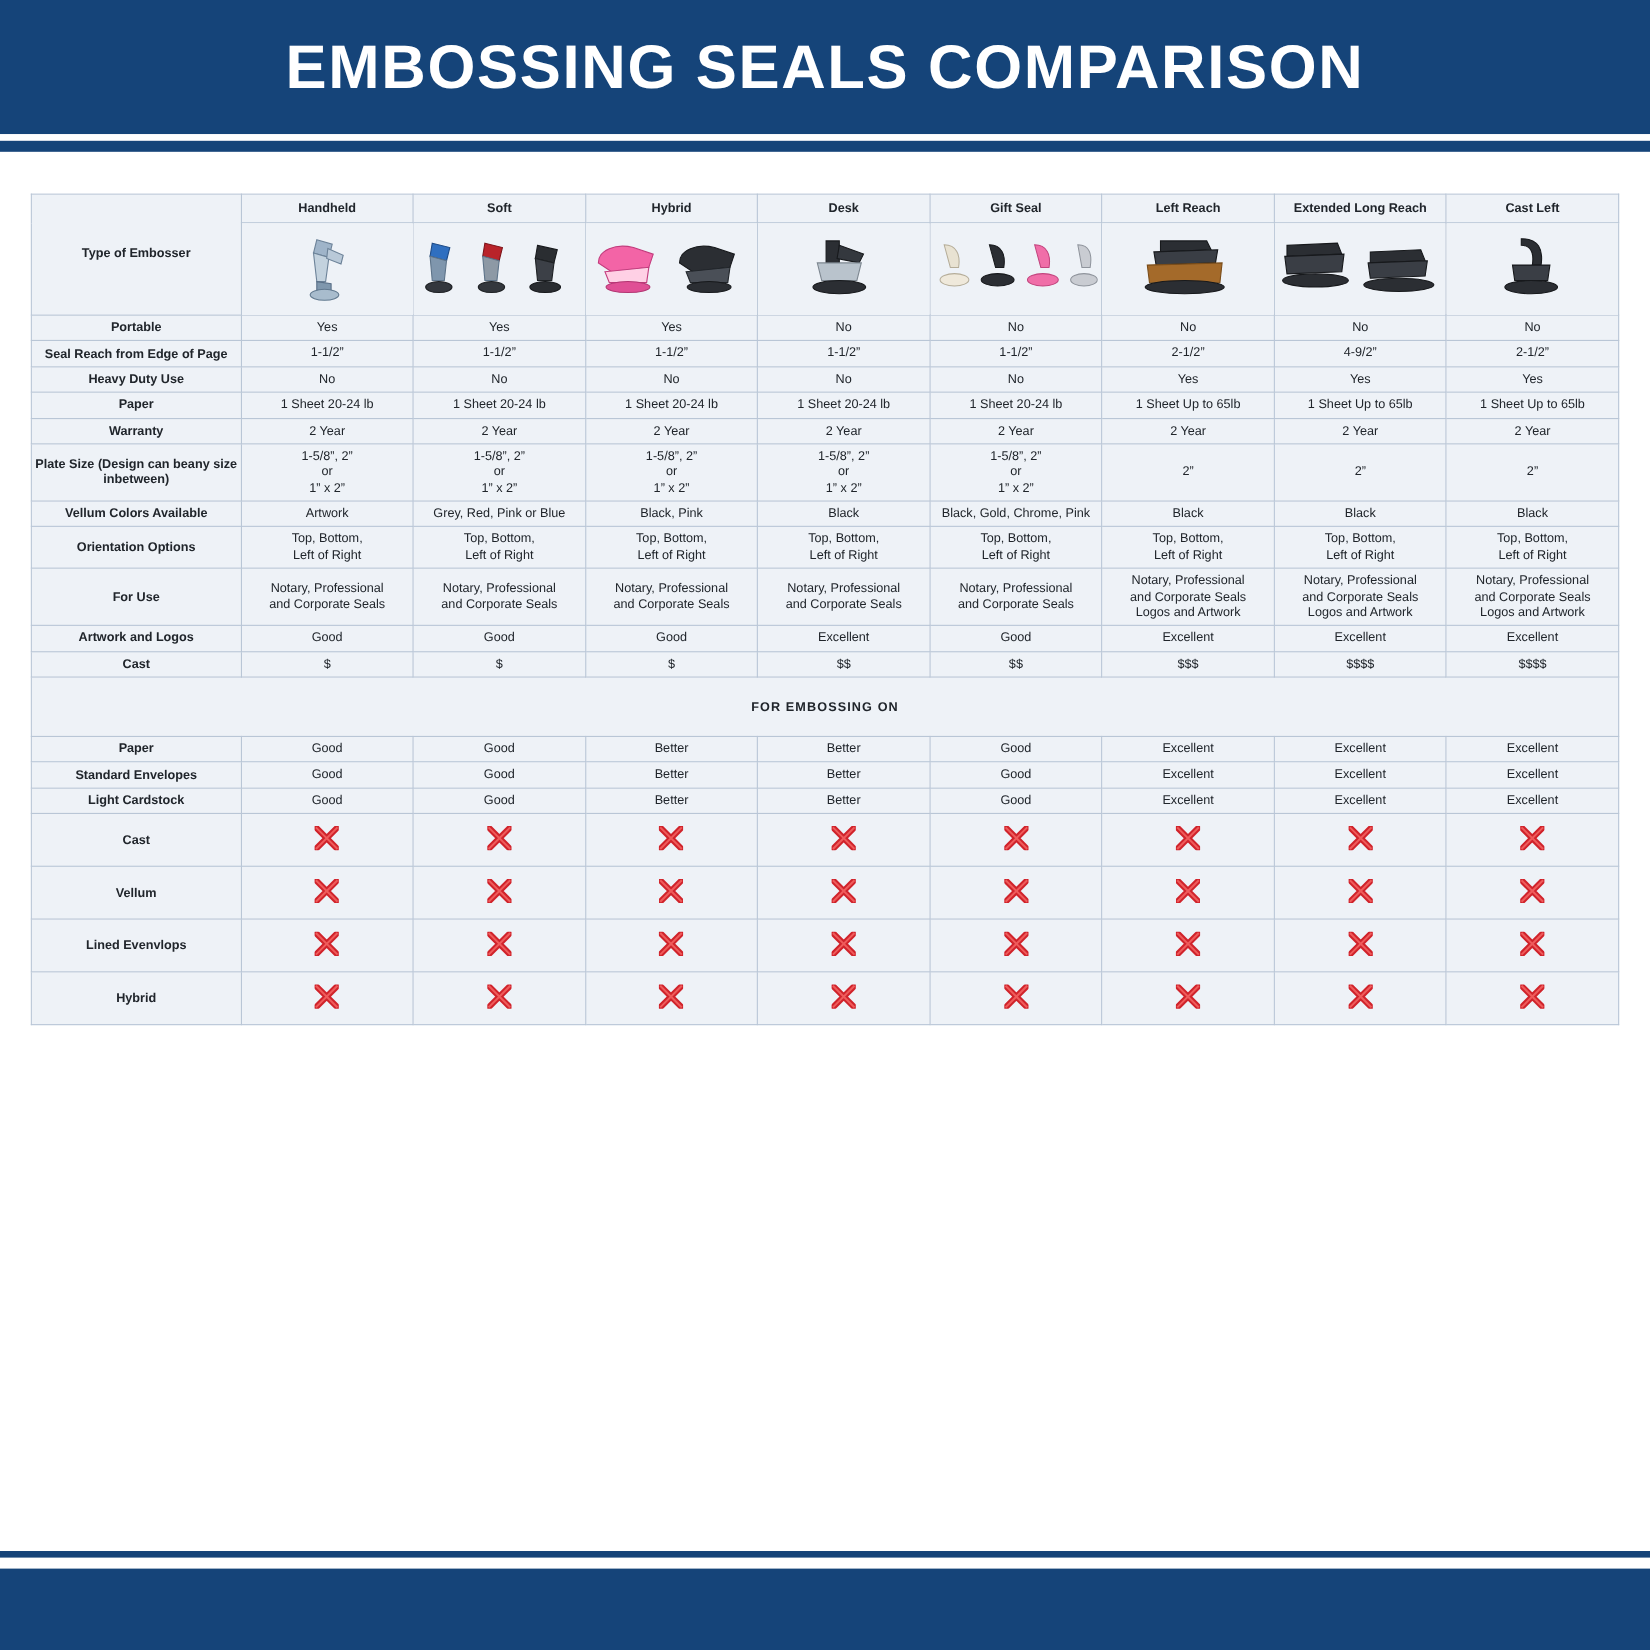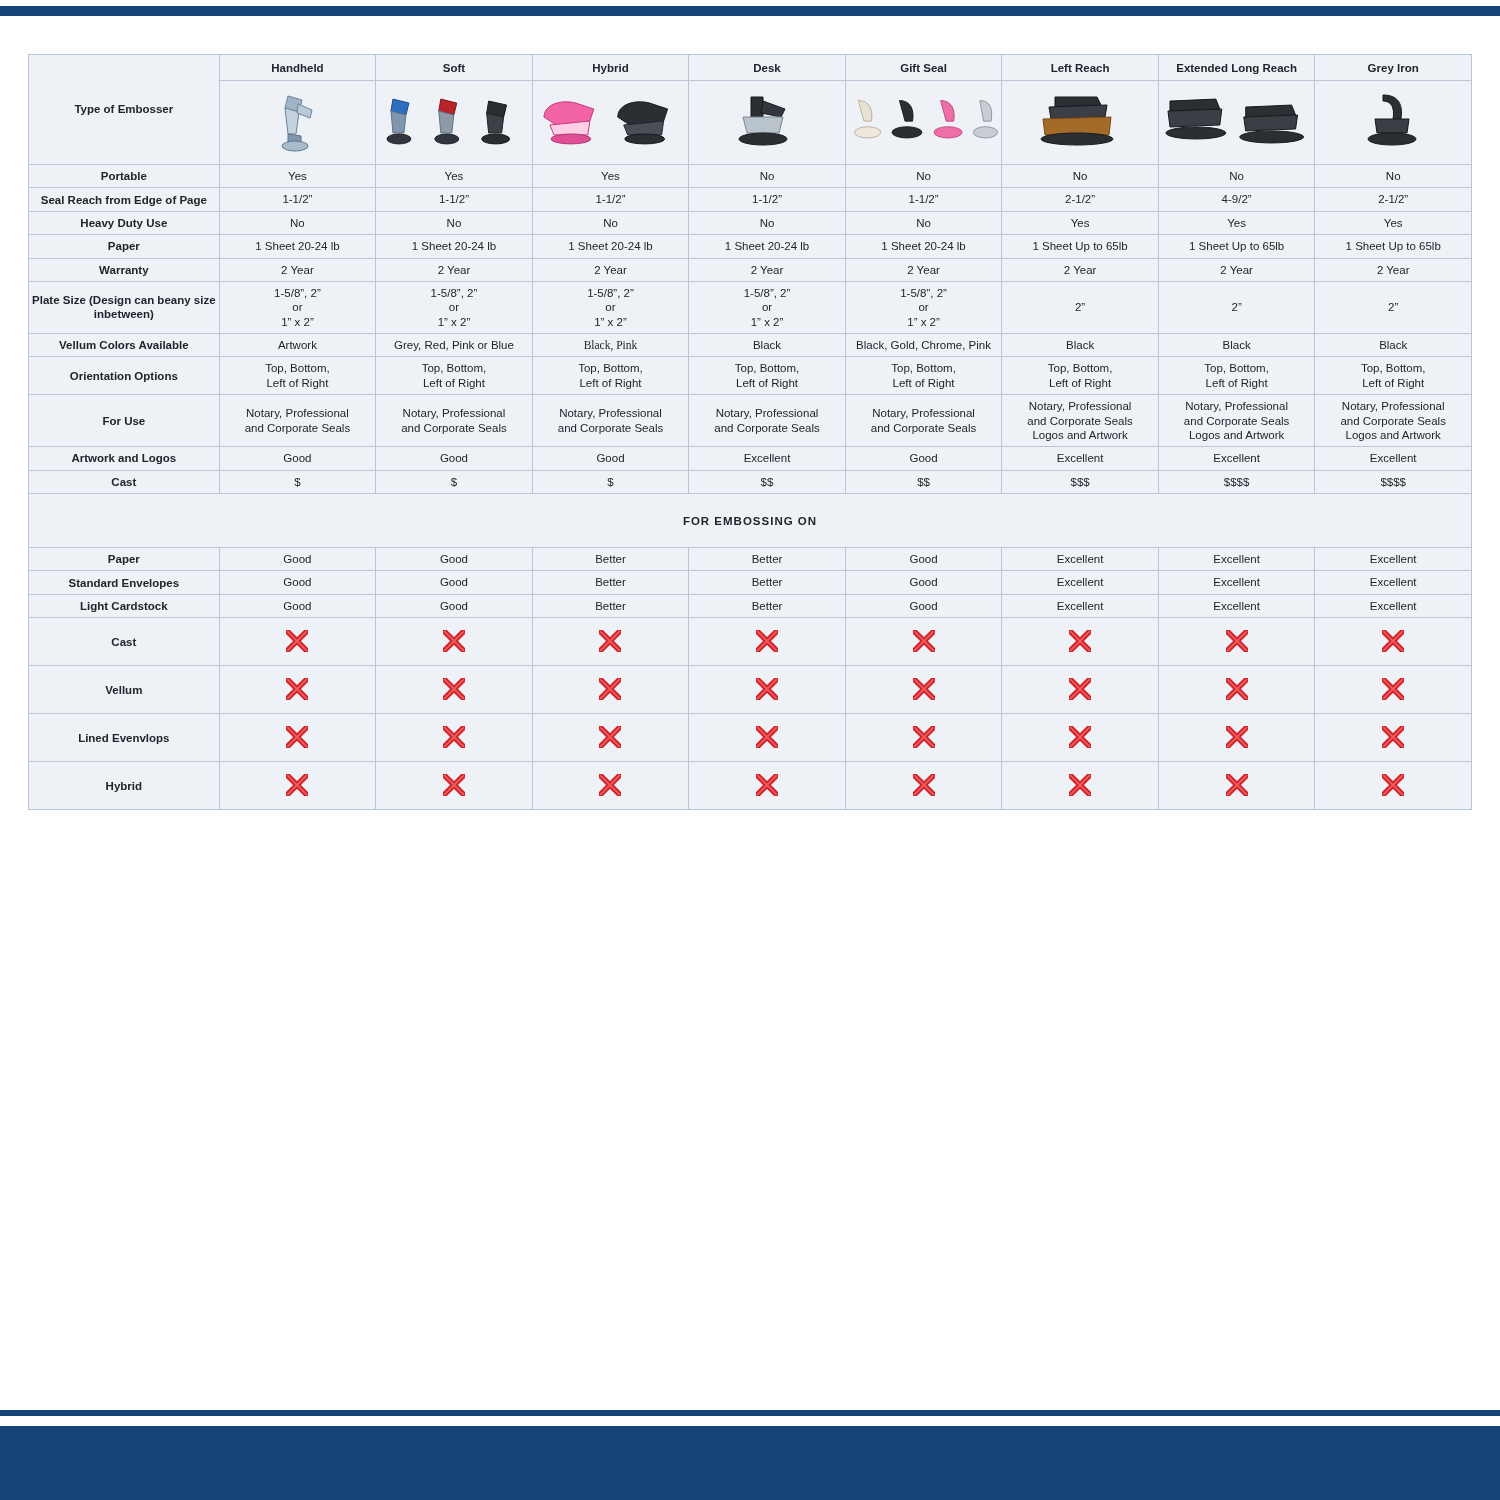--- a/index.html
+++ b/index.html
@@ -121,40 +121,43 @@
   }
 
   
   svg.emb { display: block; }
 </style>
 </head>
 <body>
 
 <div id="page">
 
+  <div class="header-band">
+    <div class="header-title">EMBOSSING SEALS COMPARISON</div>
+  </div>
   <div class="header-rule"></div>
   <div class="header-rule2"></div>
 
   <div class="table-wrap">
     <table class="cmp">
       <colgroup>
         <col style="width:190px">
         <col span="8" style="width:156px">
       </colgroup>
       <tbody id="tbody">
           <tr>
             <td class="rowlabel" rowspan="2">Type of Embosser</td>
             <th class="colhead">Handheld</th>
             <th class="colhead">Soft</th>
             <th class="colhead">Hybrid</th>
             <th class="colhead">Desk</th>
             <th class="colhead">Gift Seal</th>
             <th class="colhead">Left Reach</th>
             <th class="colhead">Extended Long Reach</th>
-            <th class="colhead">Grey Iron</th>
+            <th class="colhead">Cast Left</th>
           </tr>
           <tr class="prodrow">
             <td class="prodcell">
               <div class="imgbox">
                 <svg class="emb" width="58" height="66" viewBox="0 0 58 66">
     <path d="M20 6 L34 10 L31 22 L17 18 Z" fill="#9fb4c9" stroke="#6d8399" stroke-width="1"></path>
     <path d="M17 18 L31 22 L28 44 L20 44 Z" fill="#c3d2de" stroke="#6d8399" stroke-width="1"></path>
     <path d="M20 44 L33 46 L33 52 L20 52 Z" fill="#7f97ad" stroke="#5a7088" stroke-width="1"></path>
     <ellipse cx="27" cy="56" rx="13" ry="5" fill="#a8bccd" stroke="#61798f" stroke-width="1"></ellipse>
     <path d="M30 14 L44 20 L42 28 L29 23 Z" fill="#b9c9d8" stroke="#6d8399" stroke-width="1"></path>
@@ -440,21 +443,21 @@
           </tr>
           <tr>
             <td class="rowlabel">Vellum Colors Available</td>
             <td>
               <div class="cellwrap" style="white-space: pre-line;">Artwork</div>
             </td>
             <td>
               <div class="cellwrap" style="white-space: pre-line;">Grey, Red, Pink or Blue</div>
             </td>
             <td>
-              <div class="cellwrap" style="white-space: pre-line; font-family: Liberation Serif, serif;">Black, Pink</div>
+              <div class="cellwrap" style="white-space: pre-line;">Black, Pink</div>
             </td>
             <td>
               <div class="cellwrap" style="white-space: pre-line;">Black</div>
             </td>
             <td>
               <div class="cellwrap" style="white-space: pre-line;">Black, Gold, Chrome, Pink</div>
             </td>
             <td>
               <div class="cellwrap" style="white-space: pre-line;">Black</div>
             </td>

